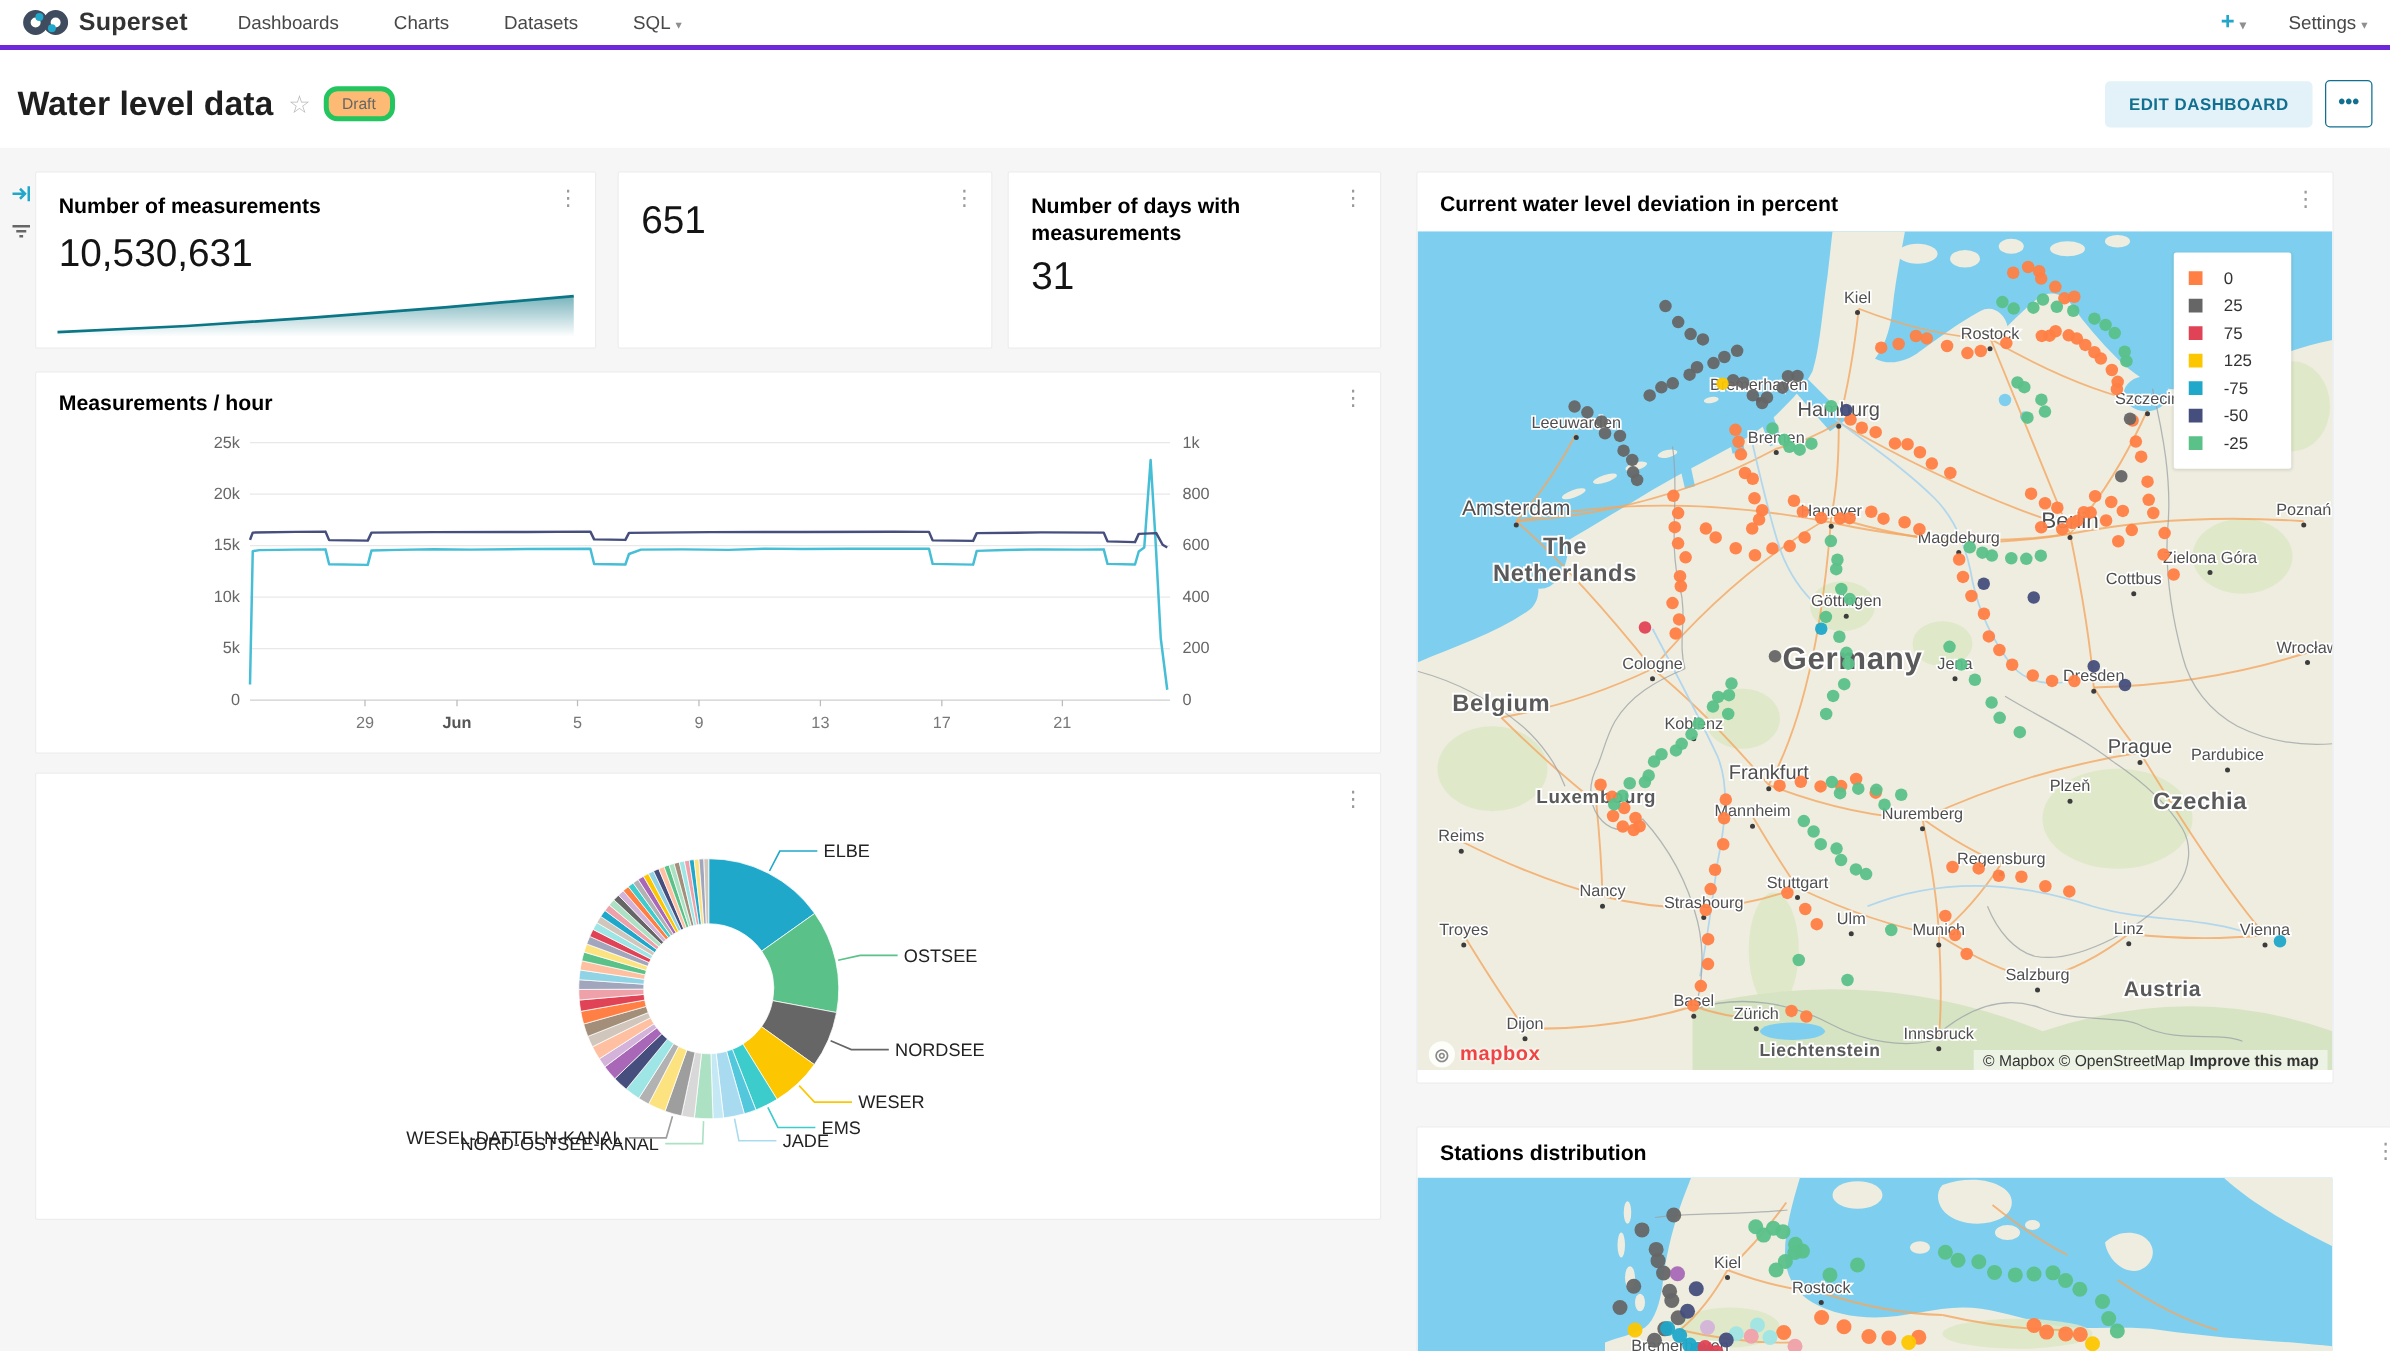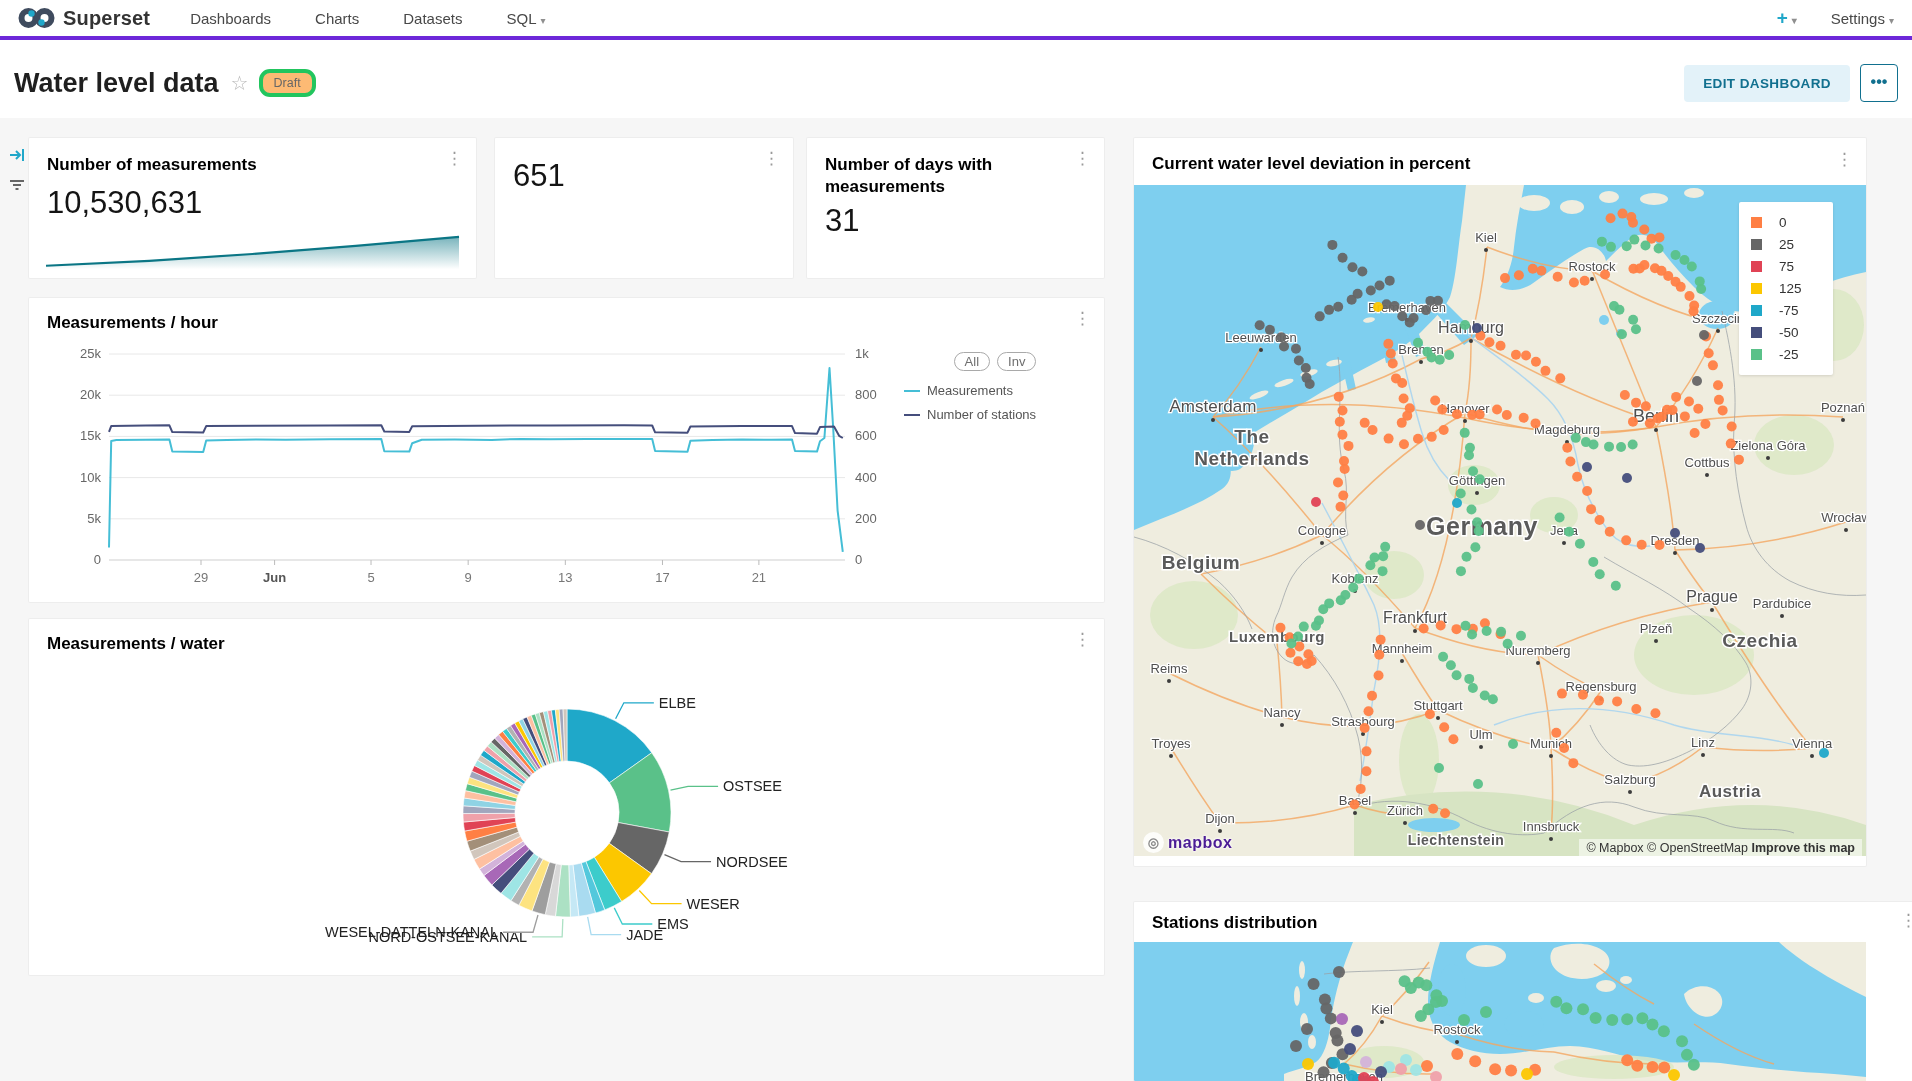--- a/index.html
+++ b/index.html
@@ -64,21 +64,21 @@
   .map-legend-item { display:flex; align-items:center; margin-bottom:7px; }
   .map-legend-item:last-child { margin-bottom:0; }
   .map-legend-swatch { width:11px; height:11px; margin-right:17px; flex:none; }
   .map-legend-label { font-size:13.5px; color:#333; }
   .attribution { position:absolute; right:4px; bottom:3px; font-size:12.5px; color:#333;
     background:rgba(255,255,255,.55); padding:2px 7px; }
   .attribution b { font-weight:bold; }
   .mapbox-logo { position:absolute; left:9px; bottom:7px; display:flex; align-items:center; gap:4px; }
   .mapbox-circle { width:21px; height:21px; border-radius:50%; background:rgba(255,255,255,.85);
     color:#8a8a8a; font-size:13px; text-align:center; line-height:21px; font-weight:bold; }
-  .mapbox-word { font-size:16px; font-weight:bold; color:#4c1d95; letter-spacing:.5px;
+  .mapbox-word { font-size:16px; font-weight:bold; color:#ef4444; letter-spacing:.5px;
     text-shadow:0 0 3px #fff, 0 0 3px #fff; }
   svg text { font-family:"Liberation Sans", sans-serif; }
 </style>
 </head>
 <body>
 
 <div id="app">
 
   <div class="navbar">
     <div class="brand">
@@ -186,39 +186,24 @@
             <text x="421.168" y="244" text-anchor="middle" font-size="13" fill="#777" font-weight="normal">9</text>
             <line x1="518.3199999999999" y1="222" x2="518.3199999999999" y2="227" stroke="#bbb"></line>
             <text x="518.3199999999999" y="244" text-anchor="middle" font-size="13" fill="#777" font-weight="normal">13</text>
             <line x1="615.472" y1="222" x2="615.472" y2="227" stroke="#bbb"></line>
             <text x="615.472" y="244" text-anchor="middle" font-size="13" fill="#777" font-weight="normal">17</text>
             <line x1="711.888" y1="222" x2="711.888" y2="227" stroke="#bbb"></line>
             <text x="711.888" y="244" text-anchor="middle" font-size="13" fill="#777" font-weight="normal">21</text>
             <path d="M62.0,209.6 L64.2,102.9 L69.4,102.1 L98.8,101.7 L122.4,101.5 L125.3,113.4 L156.2,113.9 L159.2,102.4 L179.8,101.9 L209.2,101.4 L238.6,101.7 L282.8,101.2 L334.3,101.0 L337.3,113.2 L362.3,113.6 L365.2,105.2 L374.8,101.7 L407.9,101.5 L444.7,101.9 L474.2,100.9 L503.6,101.2 L540.4,101.0 L577.2,100.9 L605.2,101.0 L608.1,113.1 L640.5,113.7 L643.4,102.7 L665.5,102.0 L695.0,101.5 L724.4,101.7 L745.0,101.5 L748.0,113.1 L770.0,113.6 L773.0,103.2 L777.4,100.0 L782.5,30.0 L786.2,90.2 L790.6,172.6 L795.8,213.8" fill="none" stroke="#45bed6" stroke-width="2" stroke-linejoin="round"></path>
             <path d="M62.0,93.9 L64.2,88.1 L98.8,87.5 L122.4,87.3 L125.3,94.1 L156.2,94.5 L159.2,88.1 L209.2,87.7 L282.8,87.5 L334.3,87.3 L337.3,93.5 L362.3,93.9 L365.2,88.3 L430.0,87.7 L503.6,87.5 L577.2,87.3 L605.2,87.5 L608.1,94.3 L640.5,94.7 L643.4,88.5 L695.0,87.9 L745.0,88.1 L748.0,95.1 L770.0,95.7 L773.0,89.1 L787.0,88.5 L792.1,97.8 L795.8,100.0" fill="none" stroke="#454e7c" stroke-width="2" stroke-linejoin="round"></path>
           </svg>
-        <div class="hour-legend">
-          <div class="legend-pills">
-            <span class="pill">All</span>
-            <span class="pill">Inv</span>
-          </div>
-          <div class="legend-item">
-            <span class="legend-swatch" style="border-color:#45bed6"></span>
-            <span class="legend-label">Measurements</span>
-          </div>
-          <div class="legend-item">
-            <span class="legend-swatch" style="border-color:#454e7c"></span>
-            <span class="legend-label">Number of stations</span>
-          </div>
-        </div>
       </div>
     </div>
 
     <div class="card chart-card" style="left:29px; top:501px; width:1075px; height:356px;">
-      <div class="card-title">Measurements / water</div>
       <div class="kebab">⋮</div>
       <svg id="donutChart" width="1039" height="312" viewBox="0 0 1039 312">
           <path d="M520,54 A104,104 0 0 1 604.7559811394033,97.73040848738806 L562.3779905697016,127.86520424369402 A52,52 0 0 0 520,106 Z" fill="#1FA8C9" stroke="#fff" stroke-width="0.6"></path>
           <path d="M568.603323216761,63.79959144309905 L576.8567177252677,47.80329565041775 L606.8567177252677,47.80329565041775" fill="none" stroke="#1FA8C9" stroke-width="1.3"></path>
           <text x="611.8567177252677" y="52.80329565041775" text-anchor="start" font-size="14.5" fill="#222">ELBE</text>
           <path d="M604.7559811394033,97.73040848738806 A104,104 0 0 1 622.2423880796653,177.03927729109313 L571.1211940398326,167.51963864554656 A52,52 0 0 0 562.3779905697016,127.86520424369402 Z" fill="#5AC189" stroke="#fff" stroke-width="0.6"></path>
           <path d="M623.5137698410157,135.176778200674 L641.0915798140184,131.30113676305263 L671.0915798140184,131.30113676305263" fill="none" stroke="#5AC189" stroke-width="1.3"></path>
           <text x="676.0915798140184" y="136.30113676305263" text-anchor="start" font-size="14.5" fill="#222">OSTSEE</text>
           <path d="M622.2423880796653,177.03927729109313 A104,104 0 0 1 604.4717403055533,218.667331322147 L562.2358701527767,188.3336656610735 A52,52 0 0 0 571.1211940398326,167.51963864554656 Z" fill="#666666" stroke="#fff" stroke-width="0.6"></path>
           <path d="M617.4885847534325,199.6170138617946 L634.043250088921,206.68405395153331 L664.043250088921,206.68405395153331" fill="none" stroke="#666666" stroke-width="1.3"></path>

